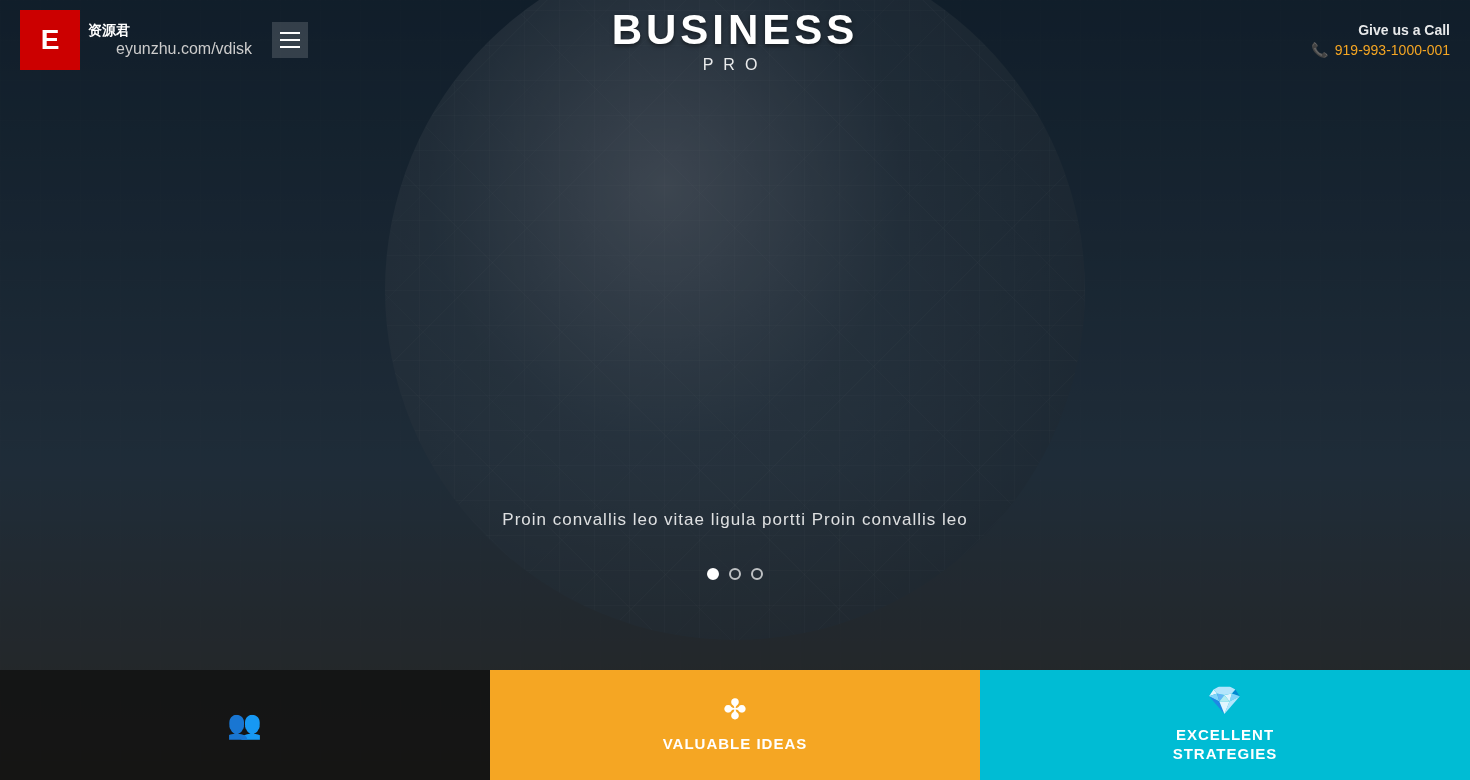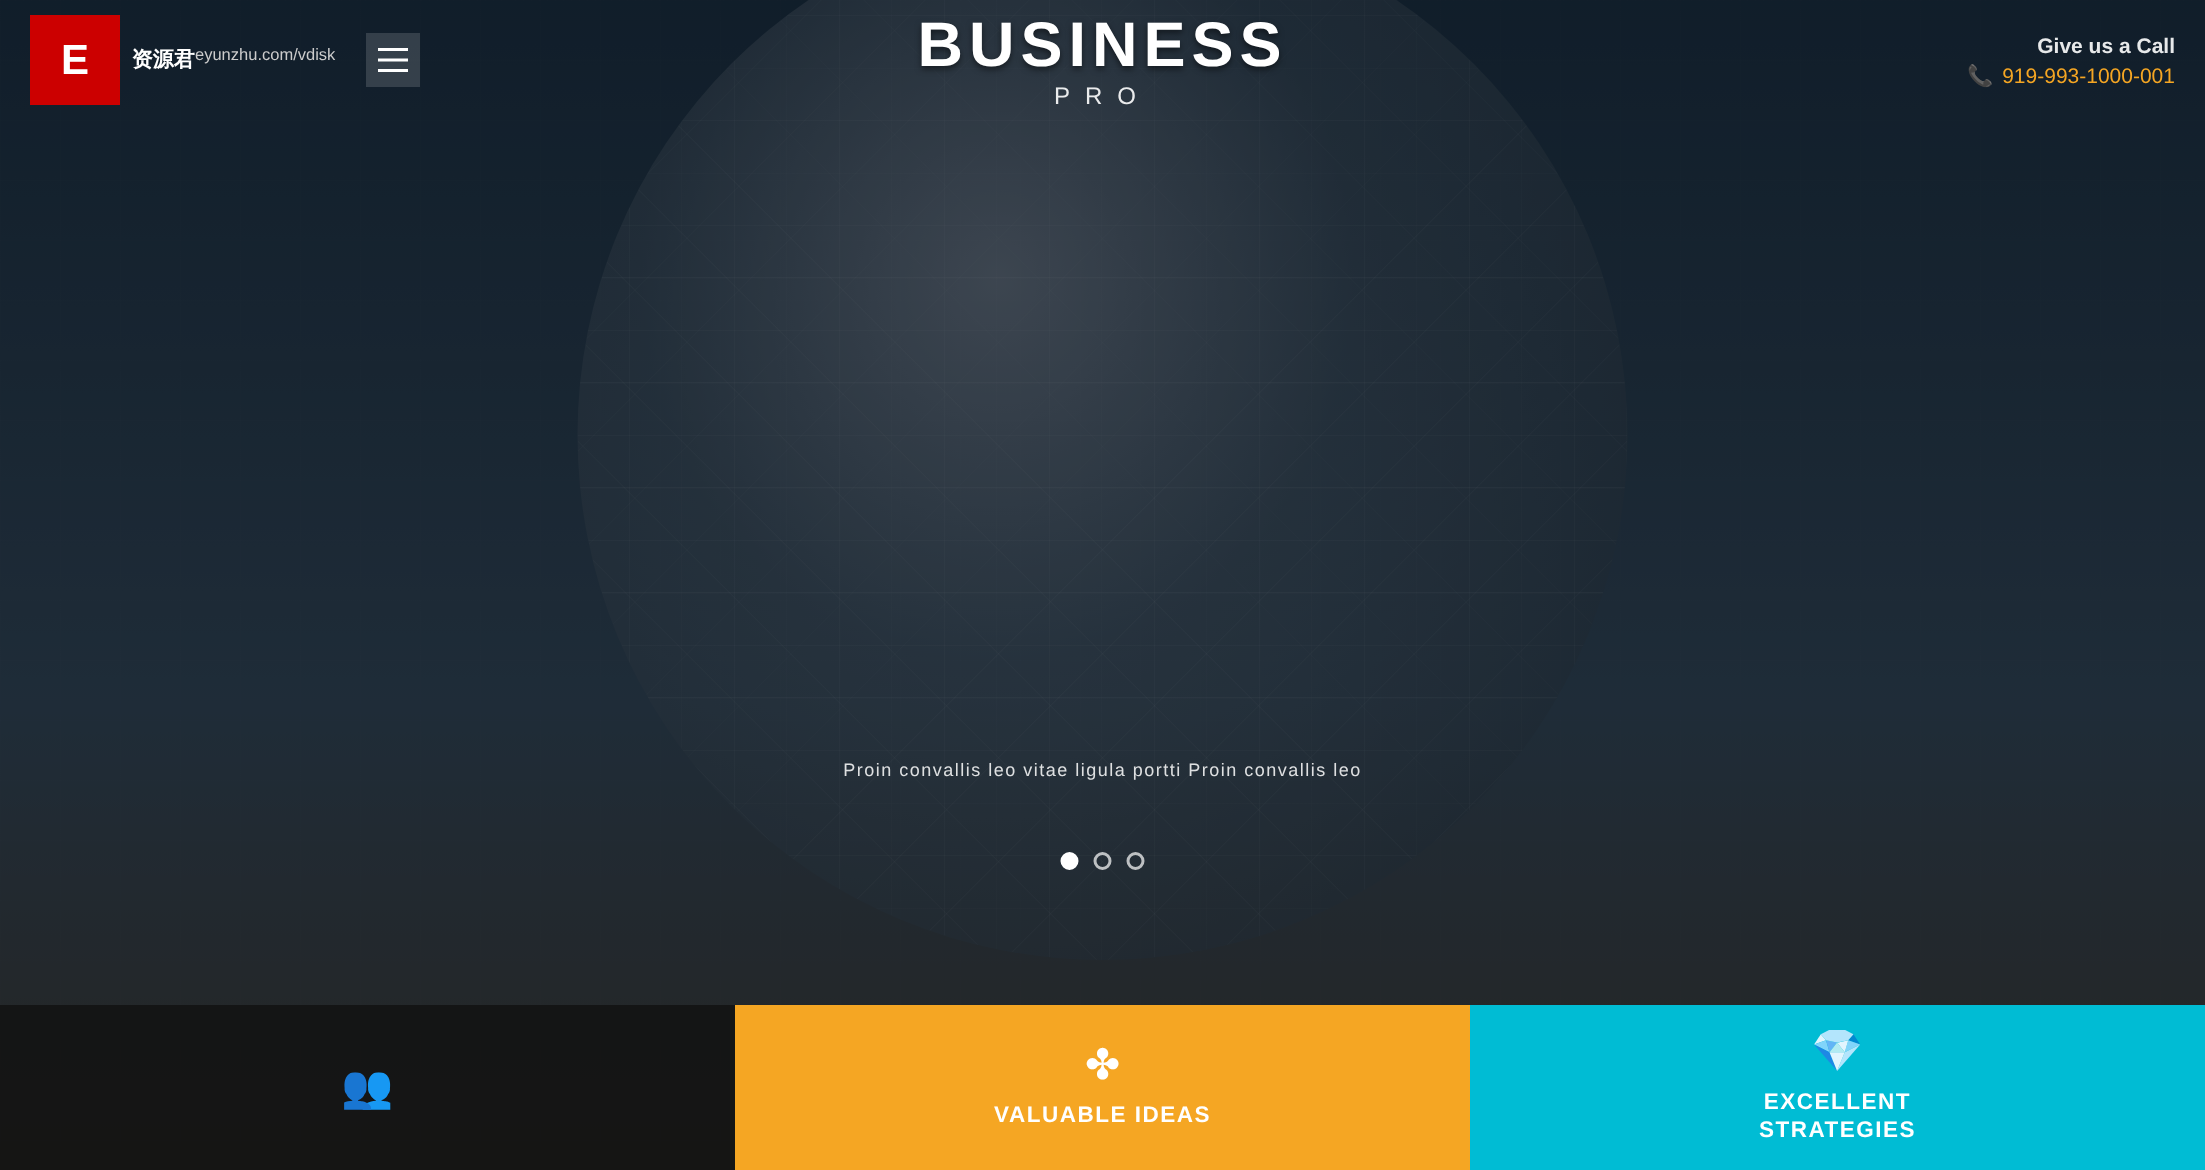--- a/index.html
+++ b/index.html
@@ -30,32 +30,33 @@
       display: flex;
       align-items: center;
       justify-content: center;
       color: white;
       font-size: 28px;
       font-weight: bold;
     }
 
     .logo-text {
       display: flex;
-      flex-direction: row;
+      flex-direction: column;
       color: white;
     }
 
     .logo-cn {
       font-size: 14px;
       font-weight: bold;
     }
 
     .logo-en {
-      font-size: 11px;
+      font-size: 16px;
       color: #ccc;
+      margin-left: 28px;
     }
 
     .menu-icon {
       width: 36px;
       height: 36px;
       background: rgba(255,255,255,0.15);
       display: flex;
       flex-direction: column;
       align-items: center;
       justify-content: center;
@@ -191,24 +192,24 @@
     .hero-title {
       font-size: 58px;
       font-weight: bold;
       letter-spacing: 3px;
       text-transform: uppercase;
       text-shadow: 0 2px 8px rgba(0,0,0,0.7);
       margin-bottom: 18px;
     }
 
     .hero-subtitle {
-      font-size: 12px;
+      font-size: 17px;
       color: rgba(255,255,255,0.85);
       letter-spacing: 1px;
-      margin-bottom: 48px;
+      margin-bottom: 38px;
     }
 
     
     .slider-dots {
       display: flex;
       justify-content: center;
       gap: 10px;
       margin-top: 10px;
     }
 

